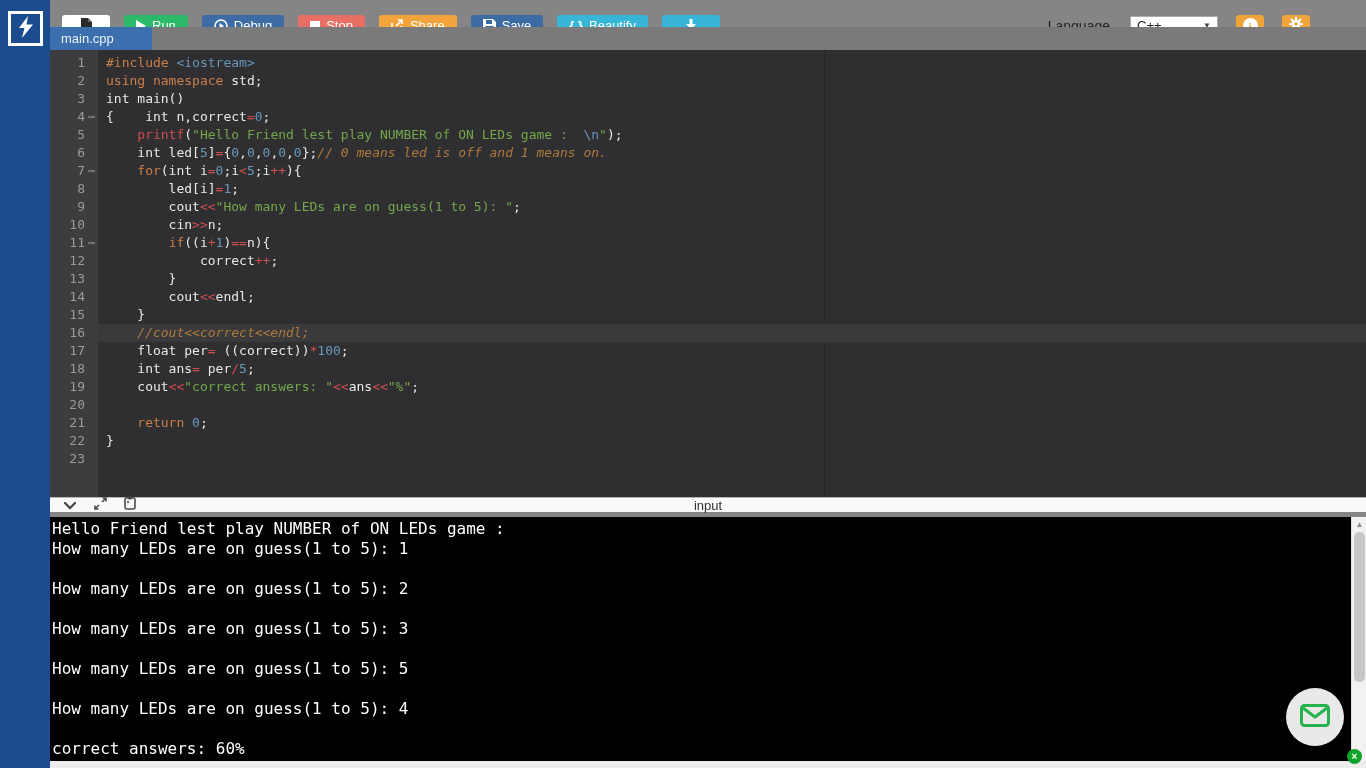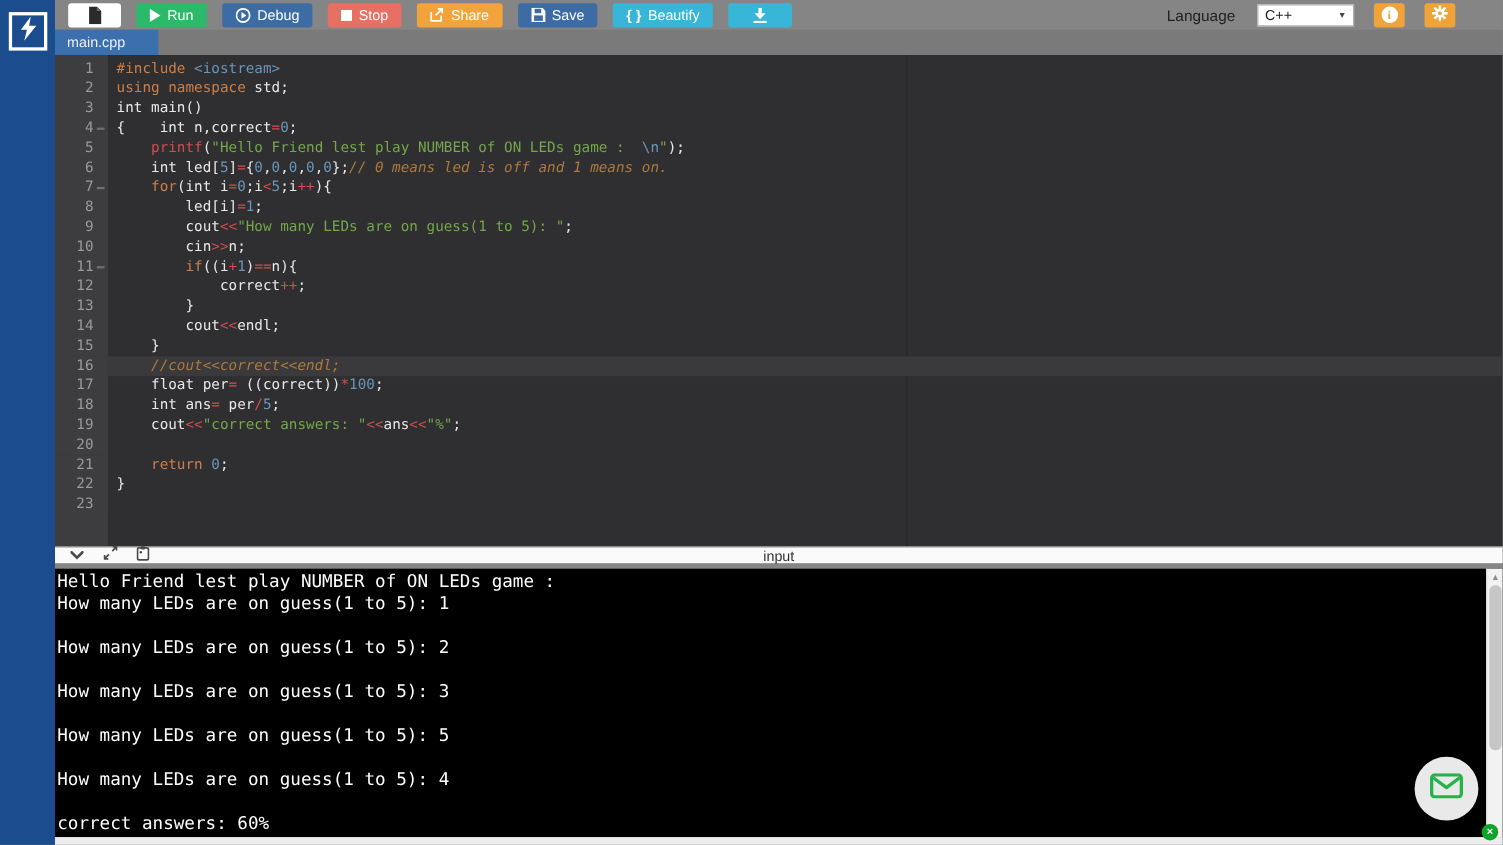--- a/index.html
+++ b/index.html
@@ -3,42 +3,42 @@
 <meta charset="utf-8">
 <style>
   * { box-sizing: border-box; margin: 0; padding: 0; }
   html,body { width:1366px; height:768px; overflow:hidden; font-family:"Liberation Sans", sans-serif; background:#858585; }
 
   
   #sidebar { position:absolute; left:0; top:0; width:50px; height:768px; background:#1b4c8e; z-index:5; }
   #logo-box { position:absolute; left:8px; top:11px; width:35px; height:35px; border:3px solid #fff; display:flex; align-items:center; justify-content:center; }
 
   
-  #toolbar { position:absolute; left:50px; top:0; right:0; height:27px; background:#858585; display:flex; align-items:center; padding:0 43px 0 12px; }
+  #toolbar { position:absolute; left:50px; top:12px; right:0; height:27px; background:#858585; display:flex; align-items:center; padding:0 56px 0 12px; }
   .tbtn { height:22px; border:none; border-radius:3px; color:#fff; font-size:13px; font-family:"Liberation Sans",sans-serif; display:flex; align-items:center; gap:6px; padding:0 12px; margin-right:14px; cursor:pointer; }
   .tbtn svg { display:block; }
   #btn-newfile { background:#fff; width:48px; justify-content:center; }
   #btn-run      { background:#2db96a; }
   #btn-debug    { background:#3d6ca4; }
   #btn-stop     { background:#e86f63; }
   #btn-share    { background:#f2a33c; }
   #btn-save     { background:#3d6ca4; }
   #btn-beautify { background:#38b6d8; }
   #btn-download { background:#38b6d8; width:58px; justify-content:center; }
   .braces { font-weight:bold; font-size:13px; }
   #toolbar-right { margin-left:auto; display:flex; align-items:center;gap:12px; }
   #language-label { color:#222; font-size:14px; margin-right:8px; }
   #language-select { width:88px; height:20px; background:#fff; border:1px solid #aaa; font-size:13px; color:#222; display:flex; align-items:center; justify-content:space-between; padding:0 6px; cursor:pointer; }
   #language-select .arrow { font-size:8px; color:#444; }
   .round-btn { width:28px; height:22px; background:#efa338; border:none; border-radius:3px; margin-left:6px; display:flex; align-items:center; justify-content:center; cursor:pointer; }
   .info-circle { width:15px; height:15px; border-radius:50%; background:#fff; color:#efa338; font-size:11px; font-weight:bold; display:flex; align-items:center; justify-content:center; font-family:"Liberation Serif",serif; }
 
   
   #tabbar { position:absolute; left:50px; top:27px; right:0; height:23px; background:#7a7a7a; }
-  .tab { position:absolute; left:0; top:0; width:94px; height:23px; background:#3b6fad; color:#eef2fa; font-size:13px; display:flex; align-items:center; padding-left:11px; cursor:pointer; }
+  .tab { position:absolute; left:0; top:0; width:102px; height:23px; background:#3b6fad; color:#eef2fa; font-size:13px; display:flex; align-items:center; padding-left:11px; cursor:pointer; }
 
   
   #editor { position:absolute; left:50px; top:50px; right:0; height:447px; background:#2f2f31; overflow:hidden; }
   #print-margin { position:absolute; left:774px; top:0; bottom:0; width:1px; background:#272727; }
   #editor-gutter { position:absolute; left:0; top:4px; width:48px; }
   .gutter-cell { height:18px; line-height:18px; text-align:right; padding-right:13px; color:#9a9a9a; font-family:"DejaVu Sans Mono",monospace; font-size:13px; background:#3d3d3f; position:relative; }
   .gutter-col-bg { position:absolute; left:0; top:0; bottom:0; width:48px; background:#3d3d3f; }
   .fold-marker { position:absolute; right:3px; top:8px; width:7px; height:2px; background:#707070; }
   #code-lines { position:absolute; left:48px; top:4px; right:0; }
   .code-line { height:18px; line-height:18px; padding-left:8px; white-space:pre; font-family:"DejaVu Sans Mono",monospace; font-size:13px; color:#e8e8e8; }

